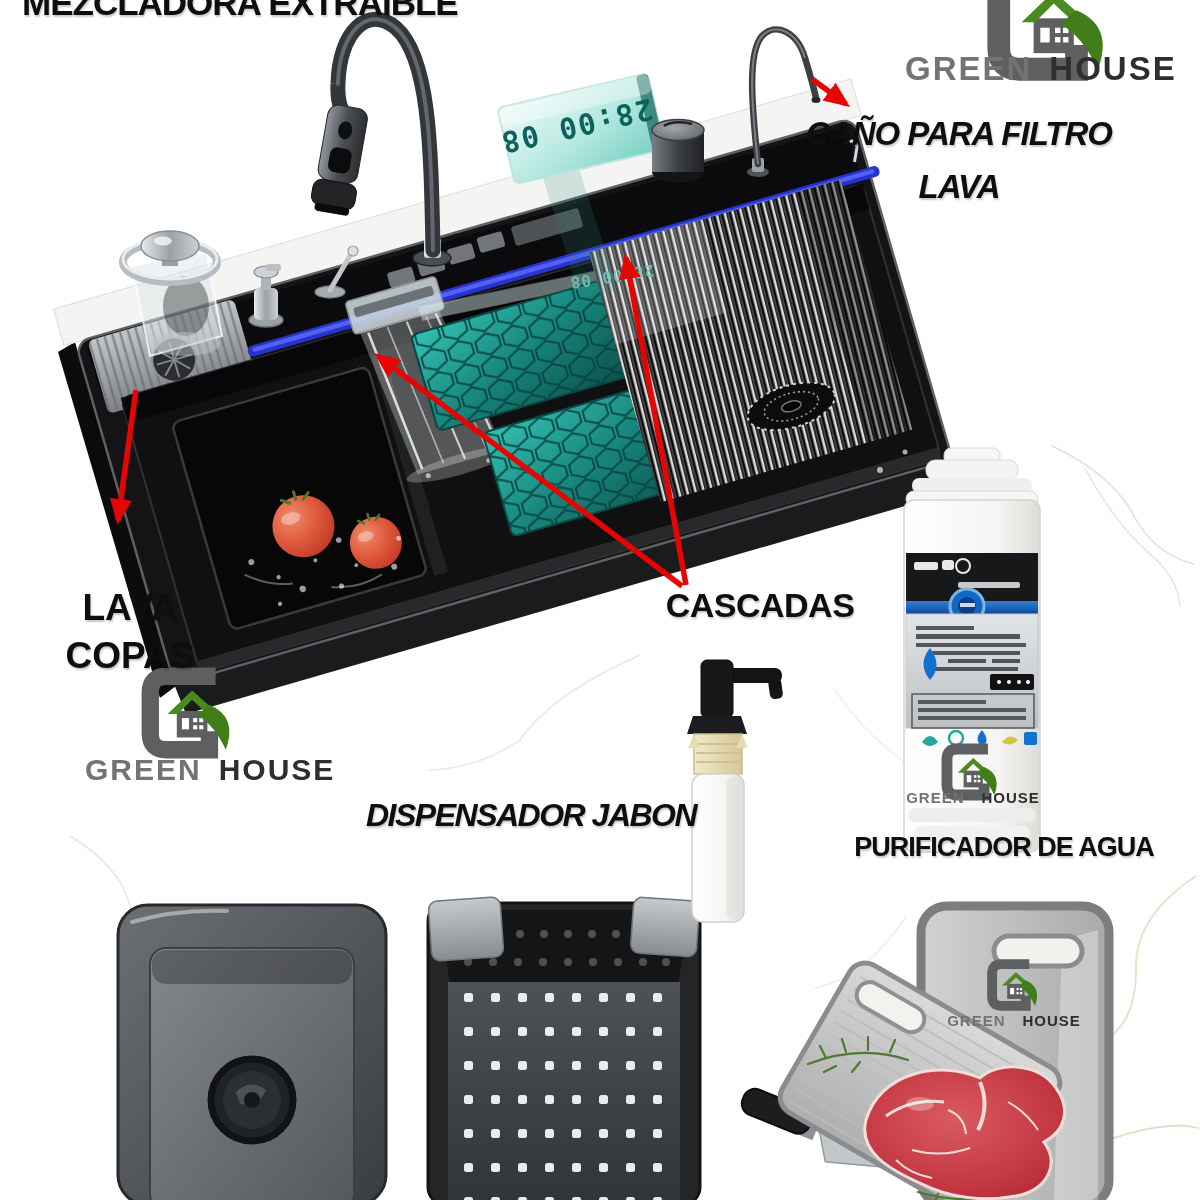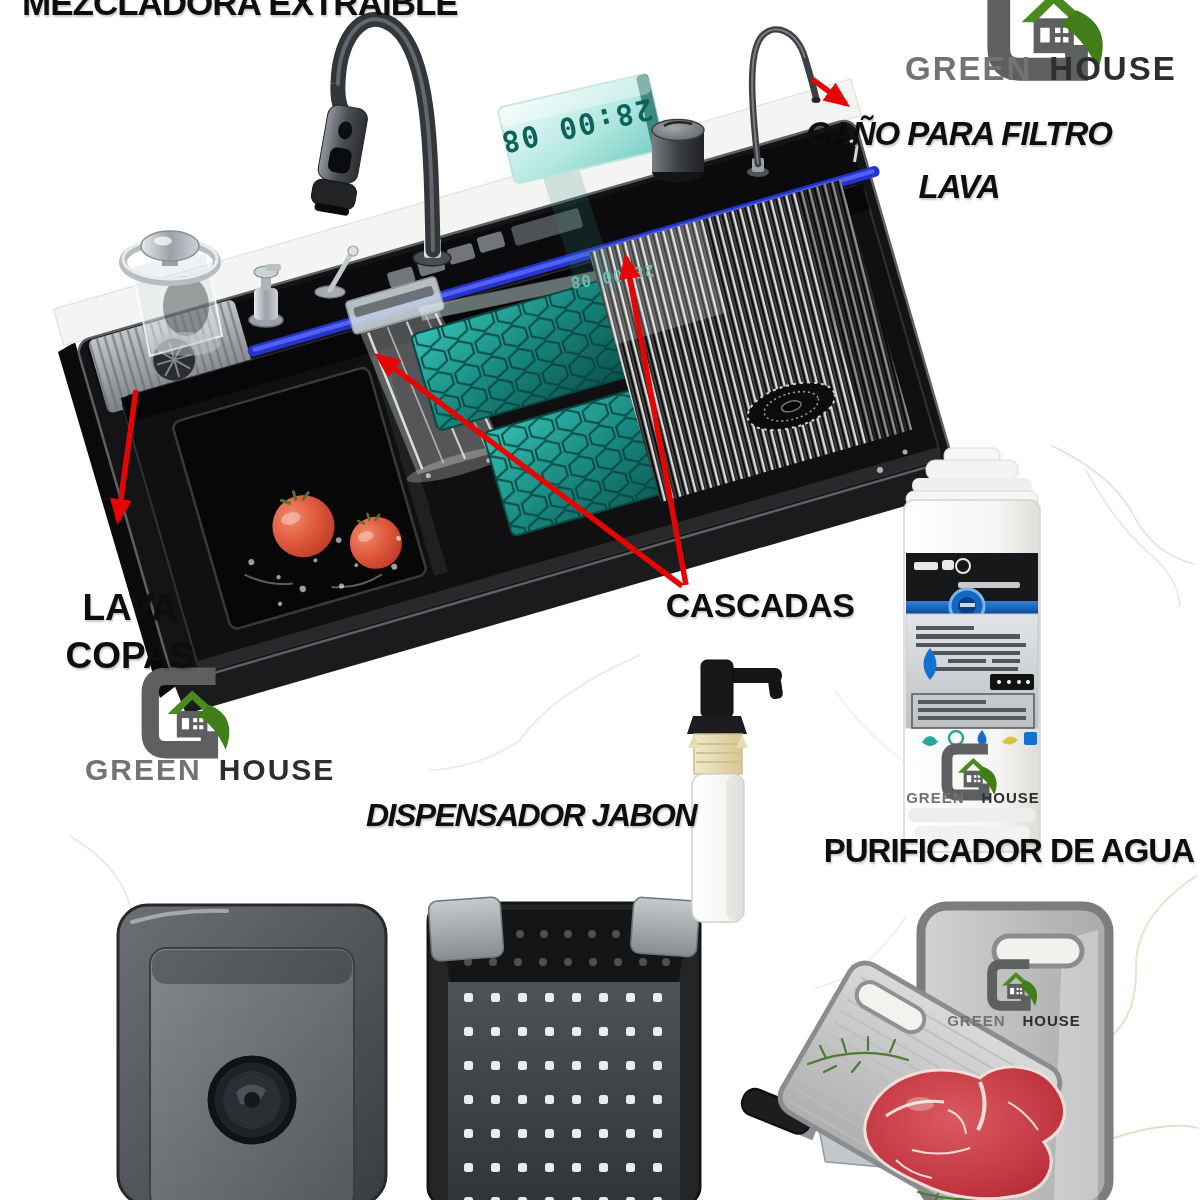--- a/index.html
+++ b/index.html
@@ -7,21 +7,21 @@
          font-family:"Liberation Sans",sans-serif;}
   .art{position:absolute;left:0;top:0;width:1200px;height:1200px;}
   .lbl{position:absolute;font-weight:700;color:#0e0e0e;text-shadow:1px 2px 2px rgba(0,0,0,.22);}
   .center{text-align:center;}
   .nowrap{white-space:nowrap;}
   .title{left:22px;top:-17px;font-size:35px;letter-spacing:-1px;}
   .cano{left:798px;top:108px;width:322px;font-size:33px;letter-spacing:-1px;line-height:1.6;font-style:italic;}
   .lava{left:52px;top:556px;width:156px;font-size:37px;line-height:1.3;margin-top:28px;}
   .cascadas{left:660px;top:586px;width:200px;font-size:34px;letter-spacing:-0.5px;}
   .dispensador{left:366px;top:797px;width:315px;font-size:32px;letter-spacing:-1.5px;font-style:italic;}
-  .purificador{left:814px;top:832px;width:380px;font-size:33px;letter-spacing:-1px;text-align:right;}
+  .purificador{left:814px;top:832px;width:380px;font-size:27px;letter-spacing:-1px;}
   .brandtext{position:absolute;font-weight:700;letter-spacing:2px;}
   .brandtext .g{color:#737373;margin-right:17px;}
   .brandtext .h{color:#2e2e30;}
   .brand-tr{left:905px;top:50px;width:255px;font-size:33px;text-align:center;}
   .brand-ml{left:85px;top:753px;width:210px;font-size:30px;text-align:center;}
   .brand-pur{left:900px;top:789px;width:146px;font-size:15px;text-align:center;letter-spacing:1px;}
   .brand-board{left:938px;top:1012px;width:152px;font-size:15px;text-align:center;letter-spacing:1px;}
 </style>
 </head>
 <body>

